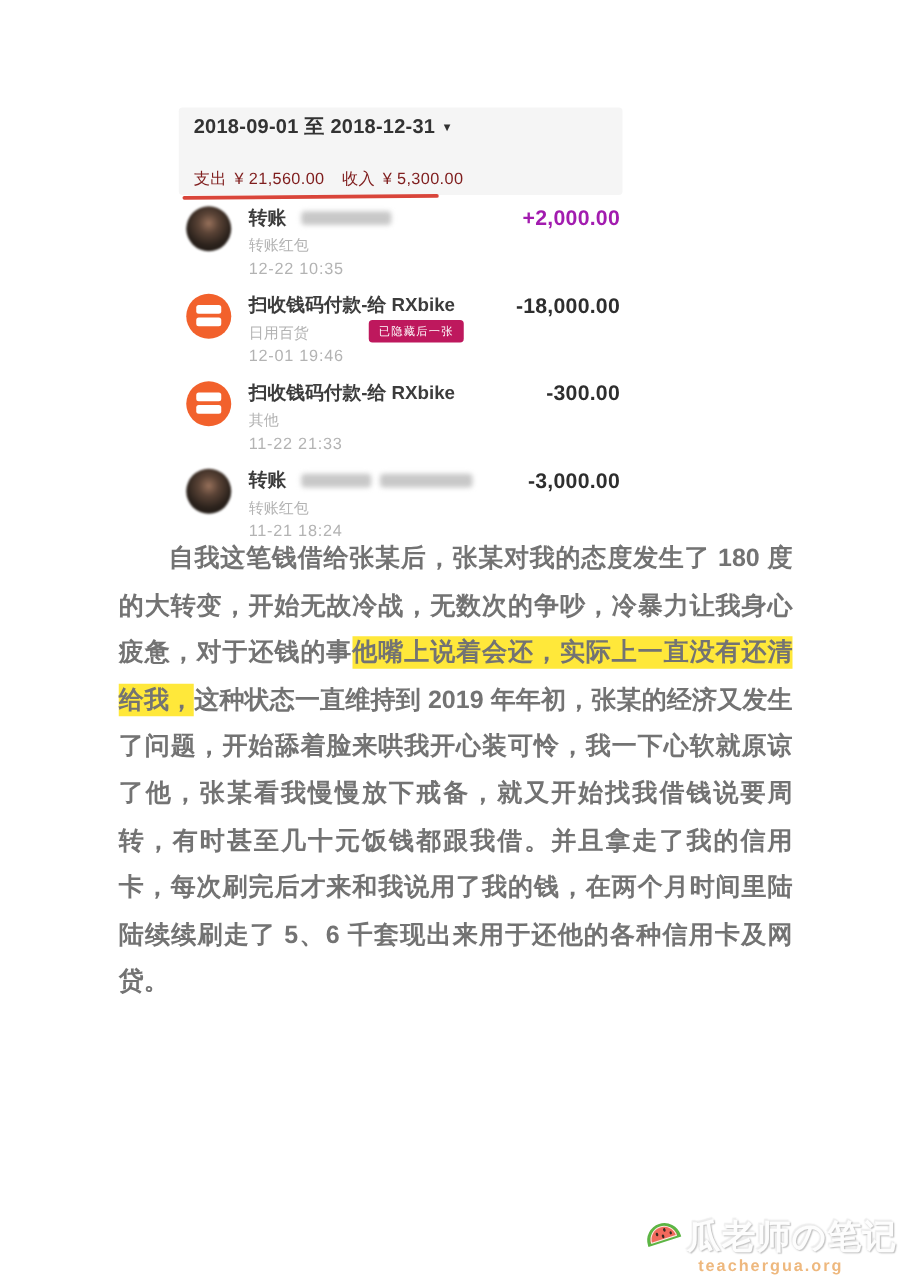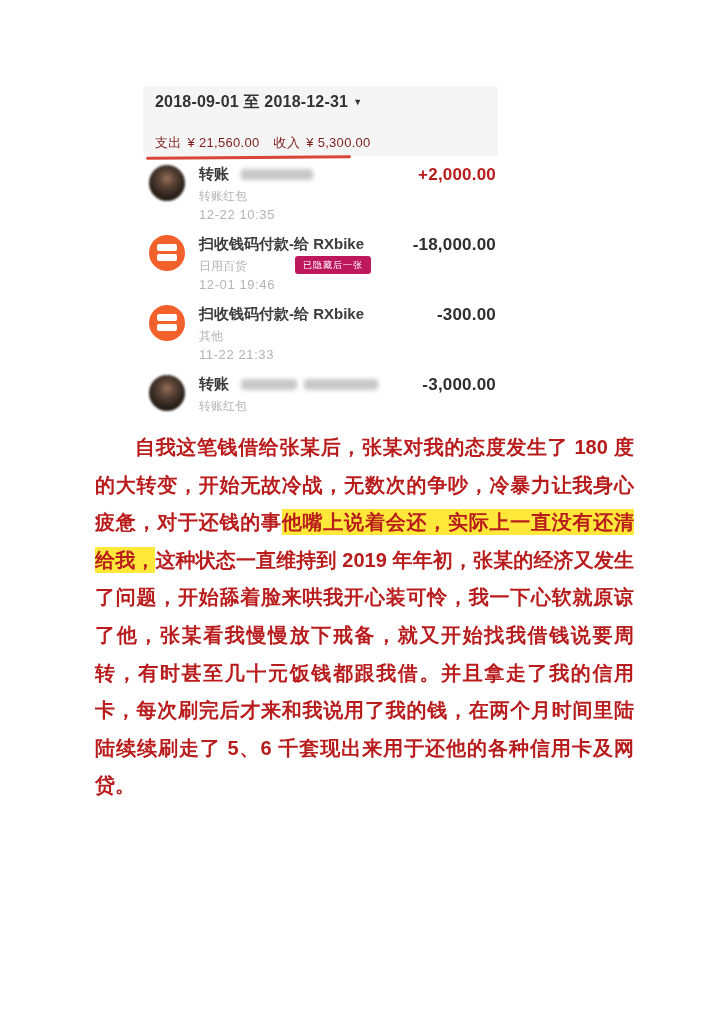--- a/index.html
+++ b/index.html
@@ -35,21 +35,21 @@
   .redact.seg1  { width:56px; margin-left:12px; }
   .redact.seg2  { width:74px; margin-left:7px; }
   .tx-cat  { margin-top:6px; font-size:12px; color:#b3b3b3; line-height:14px; }
   .tx-time { margin-top:5px; font-size:13px; color:#b3b3b3; line-height:14px; letter-spacing:.6px; }
   .tx-amount { font-size:17px; font-weight:700; margin-left:8px; white-space:nowrap; line-height:19px; letter-spacing:.2px; }
   .tx-tooltip { position:absolute; left:152px; top:27px; color:#fff; background:#be185d; font-size:9px;
     line-height:10px; padding:4px 8px; border-radius:3px; letter-spacing:1px; filter:blur(.4px); white-space:nowrap; }
 
   
   .article { position:absolute; left:95px; top:429px; width:539px; font-size:20px; font-weight:700;
-    color:#b91c1c; line-height:37.6px; text-align:justify; text-indent:2em;
+    color:#737373; line-height:37.6px; text-align:justify; text-indent:2em;
     font-family:"Liberation Sans", sans-serif; }
   .article .hl { padding:2px 0; box-decoration-break:clone; -webkit-box-decoration-break:clone; }
 
   
   .watermark { position:absolute; right:6px; bottom:4px; text-align:center; }
   .wm-row { display:flex; align-items:center; justify-content:flex-end; }
   .wm-icon { width:32px; height:30px; margin-right:2px; flex:none; }
   .wm-title { font-size:27px; font-weight:700; color:#fdfdfd; letter-spacing:1px;
     text-shadow:1px 1px 1px #c3c3c3, -1px -1px 1px #ececec, 0 0 2px #d8d8d8; white-space:nowrap; }
   .wm-url { font-size:13px; font-weight:700; color:#eeb87e; letter-spacing:1.6px; margin-top:-2px;
@@ -75,21 +75,21 @@
         <div class="tx-item">
           <div class="tx-avatar"></div>
           <div class="tx-mid">
             <div class="tx-titlerow">
               <span class="tx-title">转账</span>
               <span class="redact short"></span>
             </div>
             <div class="tx-cat">转账红包</div>
             <div class="tx-time">12-22  10:35</div>
           </div>
-          <span class="tx-amount" style="color: #b91c1c;">+2,000.00</span>
+          <span class="tx-amount" style="color: #a21caf;">+2,000.00</span>
         </div>
         <div class="tx-item">
           <div class="tx-payicon" style="background: rgb(242, 97, 44);">
             <i></i>
             <i></i>
           </div>
           <div class="tx-mid">
             <div class="tx-titlerow">
               <span class="tx-title">扫收钱码付款-给 RXbike</span>
             </div>
@@ -115,22 +115,41 @@
         </div>
         <div class="tx-item">
           <div class="tx-avatar"></div>
           <div class="tx-mid">
             <div class="tx-titlerow">
               <span class="tx-title">转账</span>
               <span class="redact seg1"></span>
               <span class="redact seg2"></span>
             </div>
             <div class="tx-cat">转账红包</div>
+            <div class="tx-time">11-21  18:24</div>
           </div>
           <span class="tx-amount" style="color: rgb(46, 46, 46);">-3,000.00</span>
         </div>
       </div>
   </div>
 
   <div class="article" id="article"><span>自我这笔钱借给张某后，张某对我的态度发生了 180 度的大转变，开始无故冷战，无数次的争吵，冷暴力让我身心疲惫，对于还钱的事</span><span class="hl" style="background: rgb(255, 232, 58);">他嘴上说着会还，实际上一直没有还清给我，</span><span>这种状态一直维持到 2019 年年初，张某的经济又发生了问题，开始舔着脸来哄我开心装可怜，我一下心软就原谅了他，张某看我慢慢放下戒备，就又开始找我借钱说要周转，有时甚至几十元饭钱都跟我借。并且拿走了我的信用卡，每次刷完后才来和我说用了我的钱，在两个月时间里陆陆续续刷走了 5、6 千套现出来用于还他的各种信用卡及网贷。</span></div>
 
+  <div class="watermark">
+    <div class="wm-row">
+      <span class="wm-icon">
+        <svg viewBox="0 0 36 36" width="32" height="30">
+          <g transform="rotate(-18 18 20)">
+            <path d="M3,22 A15,15 0 0 1 33,22 Z" fill="#ee5a4f" stroke="#5cb544" stroke-width="3"></path>
+            <path d="M5.5,21 A12.5,12.5 0 0 1 30.5,21 Z" fill="#f2695c" stroke="#fce9e0" stroke-width="1"></path>
+            <ellipse cx="13" cy="14.5" rx="1.2" ry="1.8" fill="#3a2a22"></ellipse>
+            <ellipse cx="21" cy="12.5" rx="1.2" ry="1.8" fill="#3a2a22"></ellipse>
+            <ellipse cx="18" cy="18" rx="1.2" ry="1.8" fill="#3a2a22"></ellipse>
+            <ellipse cx="26" cy="17" rx="1.1" ry="1.6" fill="#3a2a22"></ellipse>
+          </g>
+        </svg>
+      </span>
+      <span class="wm-title">瓜老师の笔记</span>
+    </div>
+    <div class="wm-url">teachergua.org</div>
+  </div>
 
 </div>
 
 </body></html>

